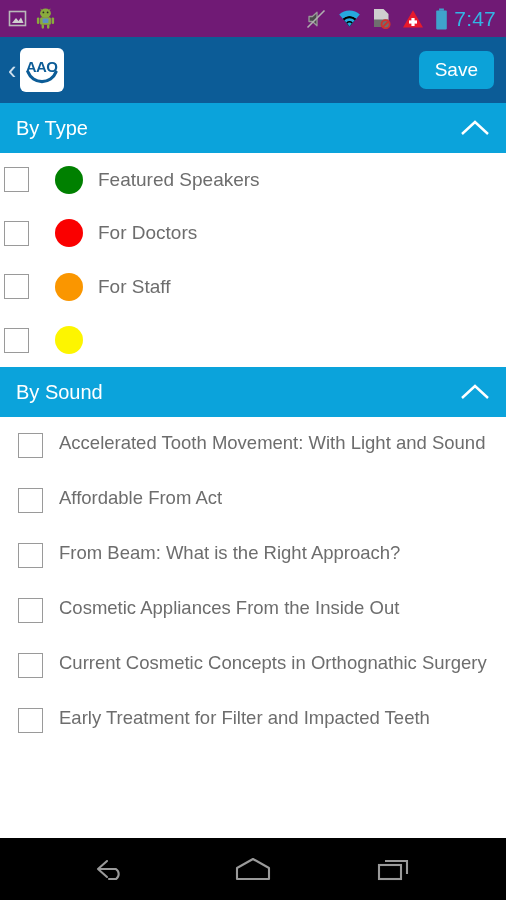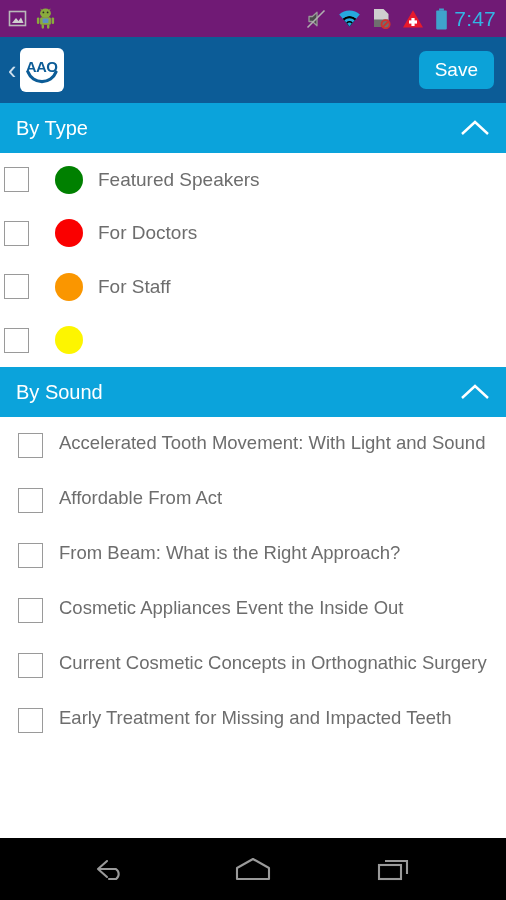--- a/index.html
+++ b/index.html
@@ -344,29 +344,29 @@
       <div class="topic-row">
         <span class="cbox"></span>
         <span class="topic-label">Affordable From Act</span>
       </div>
       <div class="topic-row">
         <span class="cbox"></span>
         <span class="topic-label">From Beam:  What is the Right Approach?</span>
       </div>
       <div class="topic-row">
         <span class="cbox"></span>
-        <span class="topic-label">Cosmetic Appliances Event the Inside Out</span>
+        <span class="topic-label">Cosmetic Appliances From the Inside Out</span>
       </div>
       <div class="topic-row">
         <span class="cbox"></span>
         <span class="topic-label">Current Cosmetic Concepts in Orthognathic Surgery</span>
       </div>
       <div class="topic-row">
         <span class="cbox"></span>
-        <span class="topic-label">Early Treatment for Missing and Impacted Teeth</span>
+        <span class="topic-label">Early Treatment for Filter and Impacted Teeth</span>
       </div>
     </div>
 
   </div>
 
   <div class="navbar">
     <div class="navbtn">
       <svg width="42" height="26" viewBox="0 0 42 26">
         <path d="M7 13 L16 5 M7 13 L16 21 M7 13 H25 A6 6 0 0 1 25 23 H18" fill="none" stroke="#9a9a9a" stroke-width="2.1" stroke-linecap="round" stroke-linejoin="round"></path>
       </svg>

